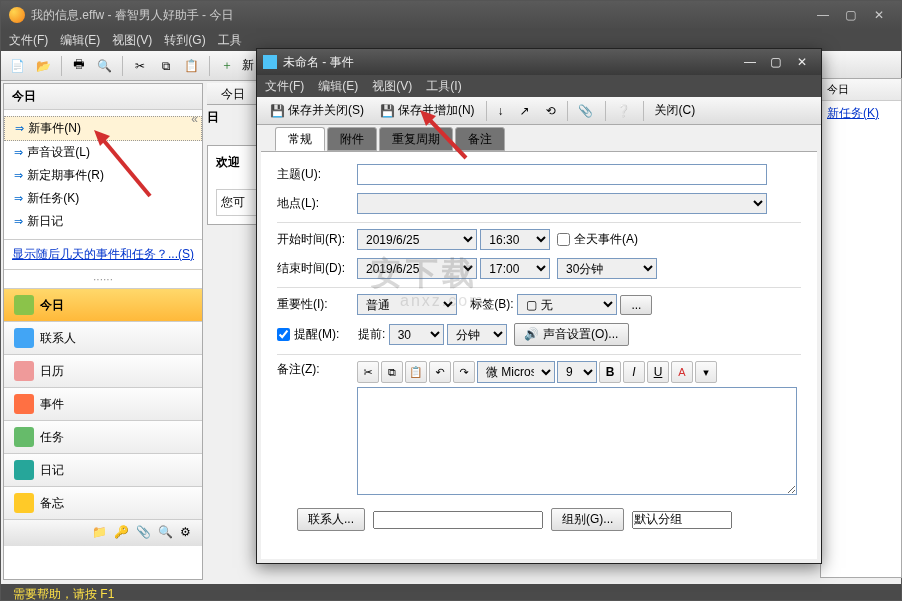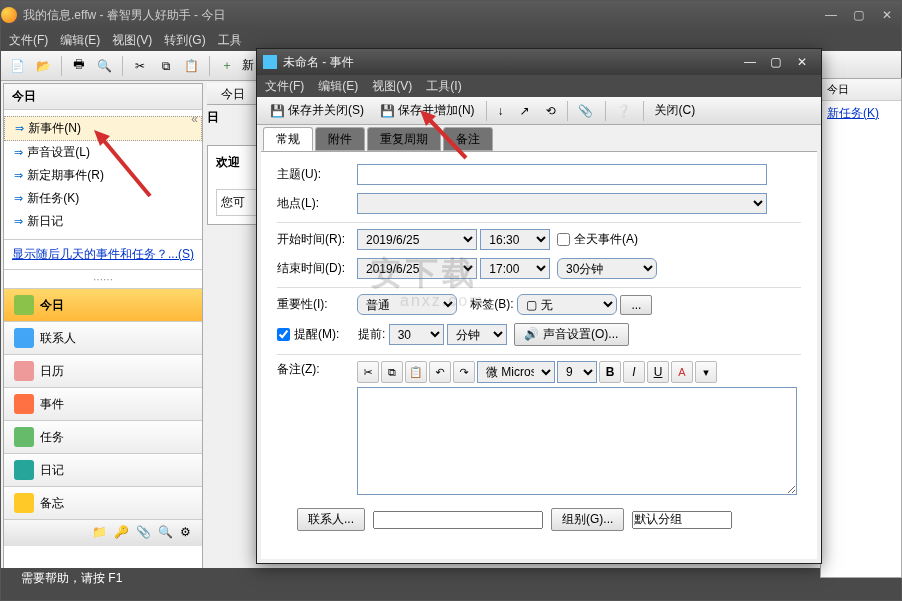--- a/index.html
+++ b/index.html
@@ -1,20 +1,20 @@
 <!DOCTYPE html>
 <html><head>
 <meta charset="utf-8">
 <style>
 * { box-sizing: border-box; margin: 0; padding: 0; font-family: "Microsoft YaHei", Tahoma, sans-serif; font-size: 12px; }
 body { background: #3a3a3a; width: 902px; height: 601px; position: relative; overflow: hidden; }
 
 
 .main-window { position: absolute; top: 0; left: 0; width: 902px; height: 601px; background: #f0f0f0; border: 1px solid #555; }
-.main-titlebar { height: 28px; background: linear-gradient(#5a5a5a,#4a4a4a); display: flex; align-items: center; padding: 0 0; color: #ccc; }
+.main-titlebar { height: 28px; background: linear-gradient(#5a5a5a,#4a4a4a); display: flex; align-items: center; padding: 0 8px; color: #ccc; }
 .main-titlebar .orb { width: 16px; height: 16px; border-radius: 50%; background: radial-gradient(circle at 30% 30%, #ffd54f, #f57f17); margin-right: 6px; }
 .main-titlebar .title { flex: 1; }
 .main-titlebar .wbtn { width: 28px; text-align: center; color: #ccc; cursor: pointer; }
 
 .main-menubar { height: 22px; background: #4a4a4a; display: flex; align-items: center; padding: 0 8px; color: #ddd; gap: 12px; }
 .main-menubar span { cursor: pointer; }
 
 .main-toolbar { height: 30px; background: linear-gradient(#f8f8f8,#e0e0e0); border-bottom: 1px solid #aaa; display: flex; align-items: center; padding: 0 6px; gap: 4px; }
 .tbtn { width: 22px; height: 22px; border: 1px solid transparent; display: flex; align-items: center; justify-content: center; border-radius: 2px; }
 .tsep { width: 1px; height: 20px; background: #bbb; margin: 0 2px; }
@@ -36,45 +36,45 @@
 .ob-foot { height: 26px; background: linear-gradient(#f8f8f8,#e0e0e0); display: flex; align-items: center; justify-content: flex-end; gap: 6px; padding: 0 6px; }
 .ob-foot span { width: 16px; height: 16px; display: inline-block; }
 
 .content { flex: 1; padding: 0 4px; position: relative; }
 .content-tabs { height: 22px; background: linear-gradient(#f8f8f8,#e8e8e8); display: flex; border-bottom: 1px solid #aaa; }
 .ctab { padding: 3px 14px; border-right: 1px solid #ccc; }
 .welcome-box { margin-top: 40px; border: 1px solid #aaa; padding: 8px; width: 180px; background: #fff; position: relative; }
 .welcome-box .xbtn { position: absolute; top: 4px; right: 4px; width: 14px; height: 14px; border: 1px solid #999; text-align: center; line-height: 12px; cursor: pointer; }
 .daylabel { position: absolute; top: 26px; left: 4px; font-weight: bold; }
 
-.statusbar { position: absolute; bottom: 0; left: 0; right: 0; height: 32px; background: #4a4a4a; color: #ffffff; padding: 2px 20px; }
+.statusbar { position: absolute; bottom: 0; left: 0; right: 0; height: 16px; background: #4a4a4a; color: #fde047; padding: 2px 12px; }
 
 
 .dialog { position: absolute; top: 48px; left: 256px; width: 566px; height: 516px; background: #f0f0f0; border: 1px solid #222; box-shadow: 0 4px 16px rgba(0,0,0,.5); }
 .dlg-titlebar { height: 26px; background: linear-gradient(#5a5a5a,#3a3a3a); display: flex; align-items: center; padding: 0 6px; color: #eee; }
 .dlg-titlebar .ico { width: 14px; height: 14px; background: #4fc3f7; margin-right: 6px; }
 .dlg-titlebar .title { flex: 1; }
 .dlg-titlebar .wbtn { width: 26px; text-align: center; cursor: pointer; }
 
 .dlg-menubar { height: 22px; background: #4a4a4a; display: flex; align-items: center; padding: 0 8px; gap: 14px; color: #ddd; }
 .dlg-toolbar { height: 28px; background: linear-gradient(#f8f8f8,#dedede); border-bottom: 1px solid #aaa; display: flex; align-items: center; padding: 0 6px; gap: 2px; }
 .dlg-tbtn { padding: 3px 6px; border: 1px solid transparent; display: flex; align-items: center; gap: 3px; cursor: pointer; border-radius: 2px; }
 
-.dlg-tabs { display: flex; height: 24px; padding-left: 6px; margin-top: 2px; }
+.dlg-tabs { display: flex; height: 24px; padding-left: 18px; margin-top: 2px; }
 .dlg-tab { padding: 3px 12px; border: 1px solid #aaa; border-bottom: 1px solid #fff; background: #fff; border-radius: 3px 3px 0 0; margin-right: 2px; cursor: pointer; }
 .dlg-tab.inactive { background: #737373; border-bottom-color: #aaa; }
 
 .dlg-body { padding: 12px 16px; background: #fff; border-top: 1px solid #aaa; margin: 0 4px; height: 408px; }
 .form-row { display: flex; align-items: center; margin-bottom: 8px; }
 .form-row label { width: 80px; }
 .form-row input[type=text], .form-row select { height: 21px; border: 1px solid #7a9ac0; padding: 1px 4px; font-size: 12px; }
 .subject-in { width: 410px; }
 .dd { width: 120px; }
 .dd-s { width: 70px; }
-.dd-m { width: 100px; border-radius: 6px; }
+.dd-m { width: 100px; }
 .chk { margin-right: 4px; }
 .btn { padding: 2px 10px; border: 1px solid #888; background: linear-gradient(#fafafa,#e0e0e0); cursor: pointer; border-radius: 2px; }
 .sep-h { border-top: 1px solid #ddd; margin: 6px 0; }
 
 .rte-bar { display: flex; gap: 2px; margin-bottom: 4px; flex-wrap: wrap; align-items: center; }
 .rte-btn { width: 22px; height: 22px; border: 1px solid #bbb; background: linear-gradient(#fafafa,#e8e8e8); display: flex; align-items: center; justify-content: center; border-radius: 2px; cursor: pointer; font-size: 11px; }
 .rte-area { width: 440px; height: 108px; border: 1px solid #7a9ac0; background: #fff; }
 .dlg-foot { display: flex; align-items: center; gap: 8px; margin-top: 10px; }
 
 

